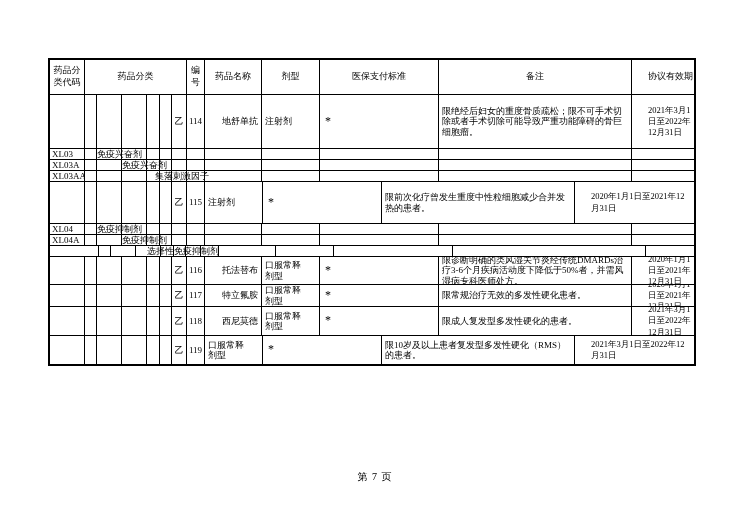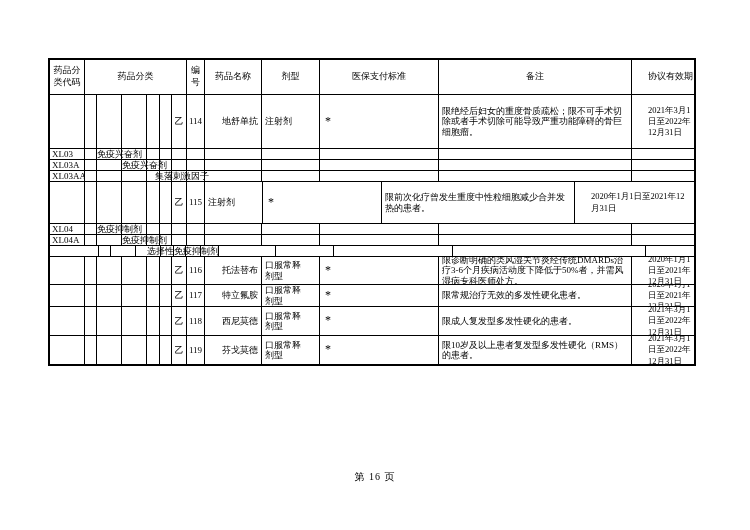--- a/index.html
+++ b/index.html
@@ -358,31 +358,28 @@
         <div class="tcell " style="flex-basis: 25px;"></div>
         <div class="tcell " style="flex-basis: 25px;"></div>
         <div class="tcell " style="flex-basis: 13px;"></div>
         <div class="tcell " style="flex-basis: 12px;"></div>
         <div class="tcell c-class" style="flex-basis: 15px;">
           <span>乙</span>
         </div>
         <div class="tcell c-number" style="flex-basis: 18px;">
           <span>119</span>
         </div>
-        <div class="tcell c-name" style="flex-basis: 57px;">
-          <span>芬戈莫德</span>
-        </div>
         <div class="tcell c-form" style="flex-basis: 58px;">
           <span>口服常释剂型</span>
         </div>
         <div class="tcell c-standard" style="flex-basis: 119px;">
           <span>*</span>
         </div>
         <div class="tcell c-remark" style="flex-basis: 193px;">
           <span>限10岁及以上患者复发型多发性硬化（RMS）的患者。</span>
         </div>
         <div class="tcell c-validity last" style="flex-basis: 67px;">
           <span>2021年3月1日至2022年12月31日</span>
         </div>
       </div>
     </div>
-  <div class="page-footer">第 16 页</div>
+  <div class="page-footer">第 7 页</div>
 </div>
 
 </body></html>

